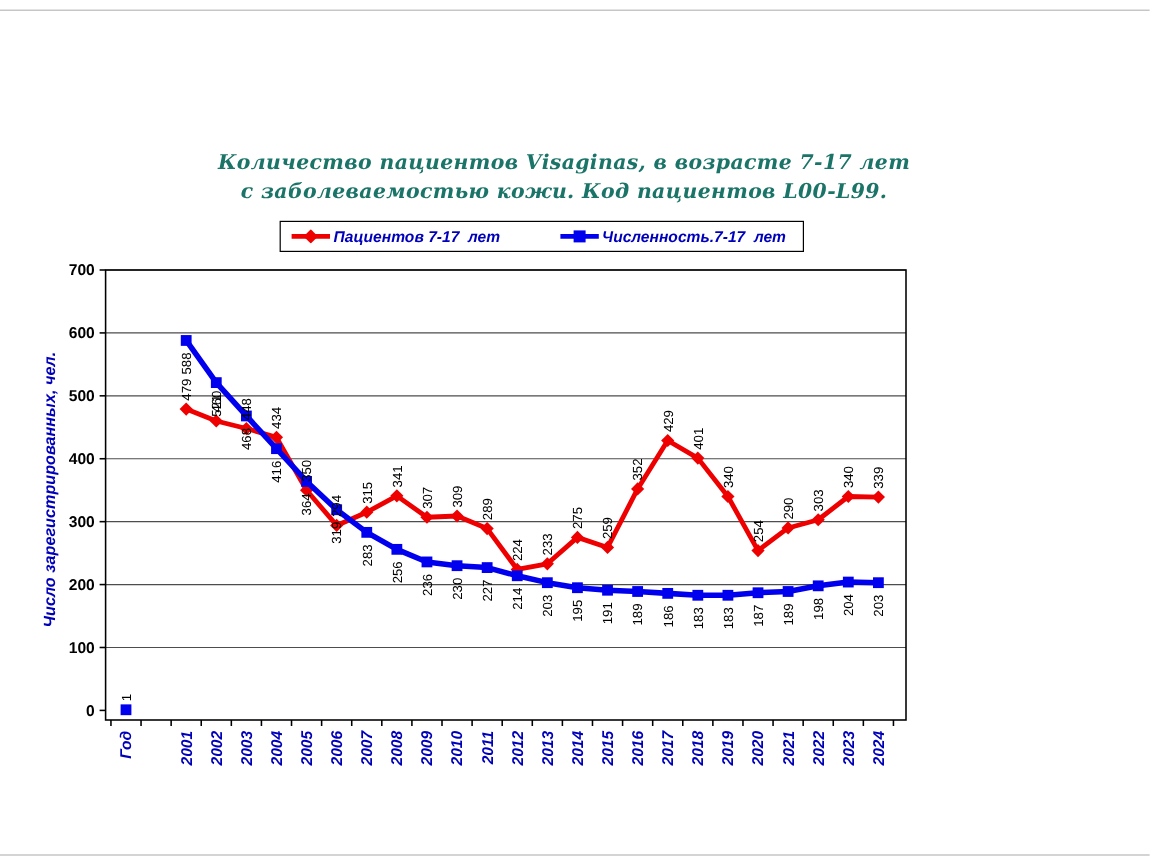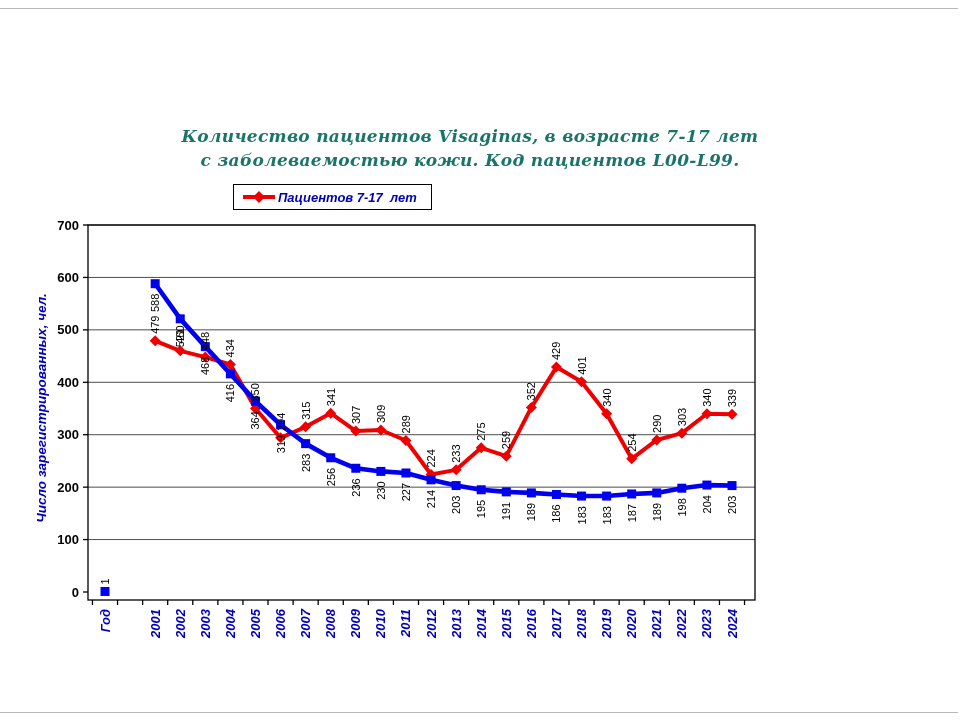--- a/index.html
+++ b/index.html
@@ -28,20 +28,27 @@
   <div>с заболеваемостью кожи. Код пациентов L00-L99.</div>
 </div>
 
 <div id="legend">
   <div class="legend-item">
     <svg class="legend-swatch" viewBox="0 0 34 12">
       <line x1="1" y1="6" x2="33" y2="6" stroke="#EE0000" stroke-width="4"></line>
       <polygon points="17,0 23,6 17,12 11,6" fill="#EE0000"></polygon>
     </svg>
     <span class="legend-label" style="color: rgb(0, 0, 187);">Пациентов 7-17  лет</span>
+  </div>
+  <div class="legend-item">
+    <svg class="legend-swatch" viewBox="0 0 34 12">
+      <line x1="1" y1="6" x2="33" y2="6" stroke="#0000EE" stroke-width="4"></line>
+      <rect x="12" y="1" width="10" height="10" fill="#0000EE"></rect>
+    </svg>
+    <span class="legend-label" style="color: rgb(0, 0, 187);">Численность.7-17  лет</span>
   </div>
 </div>
 
 <svg id="chart-svg" width="960" height="720">
       <line x1="88" x2="755" y1="539.5714285714286" y2="539.5714285714286" stroke="#4d4d4d" stroke-width="1"></line>
       <line x1="88" x2="755" y1="487.14285714285717" y2="487.14285714285717" stroke="#4d4d4d" stroke-width="1"></line>
       <line x1="88" x2="755" y1="434.7142857142857" y2="434.7142857142857" stroke="#4d4d4d" stroke-width="1"></line>
       <line x1="88" x2="755" y1="382.28571428571433" y2="382.28571428571433" stroke="#4d4d4d" stroke-width="1"></line>
       <line x1="88" x2="755" y1="329.8571428571429" y2="329.8571428571429" stroke="#4d4d4d" stroke-width="1"></line>
       <line x1="88" x2="755" y1="277.42857142857144" y2="277.42857142857144" stroke="#4d4d4d" stroke-width="1"></line>

